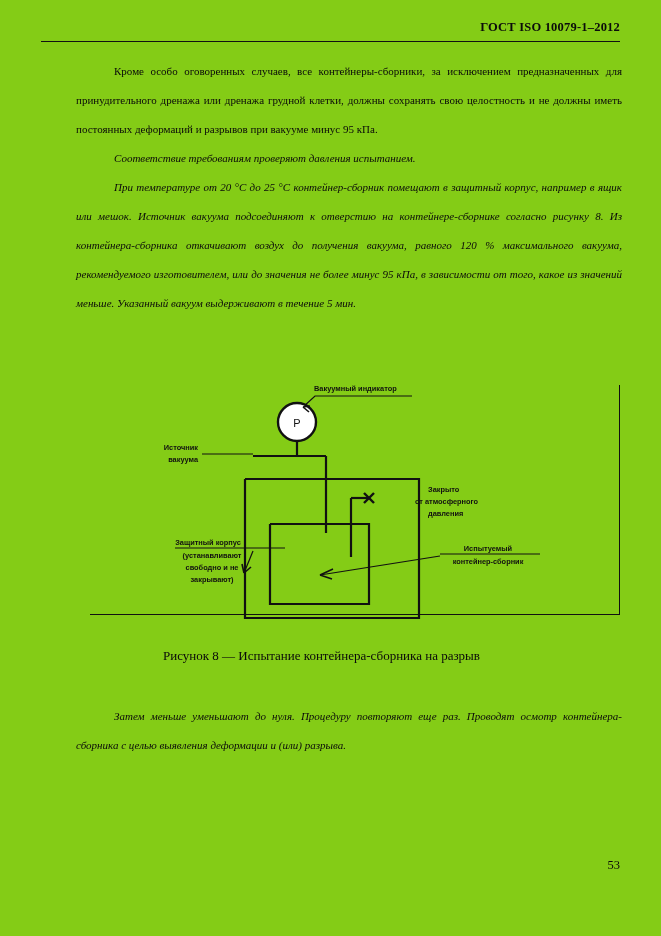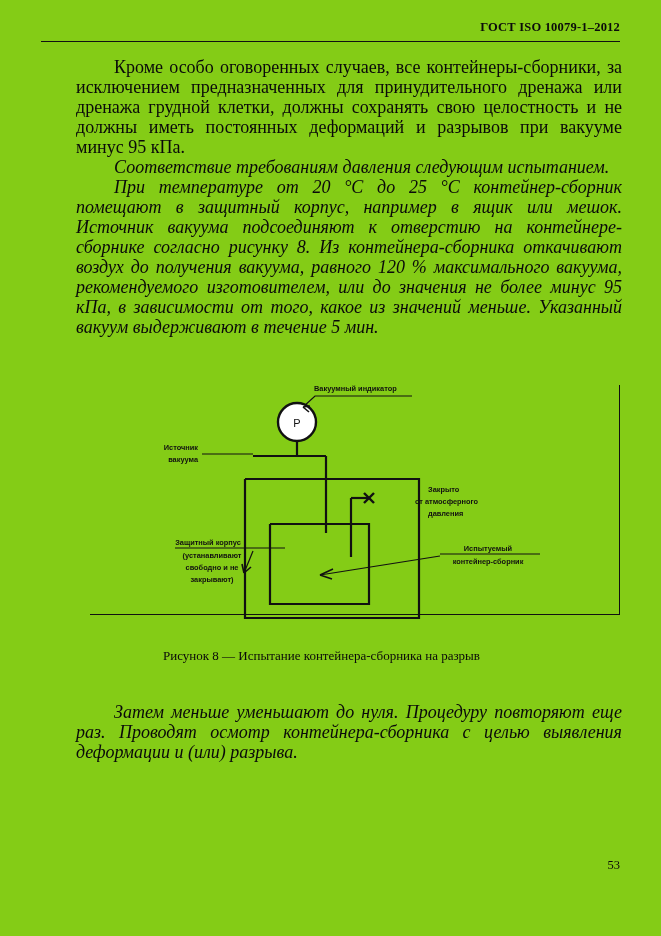--- a/index.html
+++ b/index.html
@@ -45,22 +45,22 @@
 
   
   .content {
     position: absolute;
     top: 57px;
     left: 76px;
     width: 546px;
   }
   p.para {
     margin: 0 0 0 0;
-    font-size: 18px;
-    line-height: 20px;
+    font-size: 11px;
+    line-height: 29px;
     text-align: justify;
     text-indent: 38px;
     color: #0a0a0a;
     hyphens: none;
   }
   p.para.italic {
     font-style: italic;
   }
   p.para.just-all {
     text-align-last: left;
@@ -142,21 +142,21 @@
 </head>
 <body>
 
 <div class="page">
 
   <div class="header">ГОСТ ISO 10079-1–2012</div>
   <div class="header-rule"></div>
 
   <div class="content">
     <p class="para">Кроме особо оговоренных случаев, все контейнеры-сборники, за исключением предназначенных для принудительного дренажа или дренажа грудной клетки, должны сохранять свою целостность и не должны иметь постоянных деформаций и разрывов при вакууме минус 95 кПа.</p>
-    <p class="para italic just-all">Соответствие требованиям давления следующим испытанием.</p>
+    <p class="para italic just-all">Соответствие требованиям проверяют давления испытанием.</p>
     <p class="para italic">При температуре от 20 °С до 25 °С контейнер-сборник помещают в защитный корпус, например в ящик или мешок. Источник вакуума подсоединяют к отверстию на контейнере-сборнике согласно рисунку 8. Из контейнера-сборника откачивают воздух до получения вакуума, равного 120 % максимального вакуума, рекомендуемого изготовителем, или до значения не более минус 95 кПа, в зависимости от того, какое из значений меньше. Указанный вакуум выдерживают в течение 5 мин.</p>
   </div>
 
   <div class="figure-wrap">
     <div class="fig-right-rule"></div>
     <div class="fig-bottom-rule"></div>
 
     <div class="diagram">
       <svg width="400" height="245" viewBox="0 0 400 245" xmlns="http://www.w3.org/2000/svg">
         <g stroke="#111" fill="none" stroke-width="2.2">

